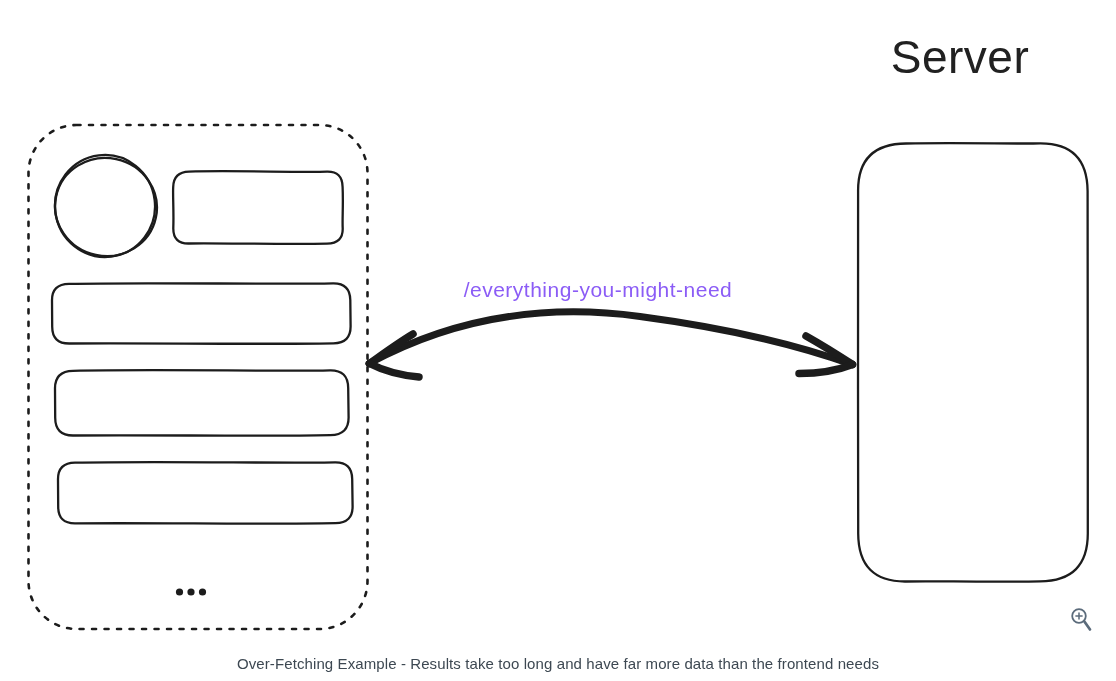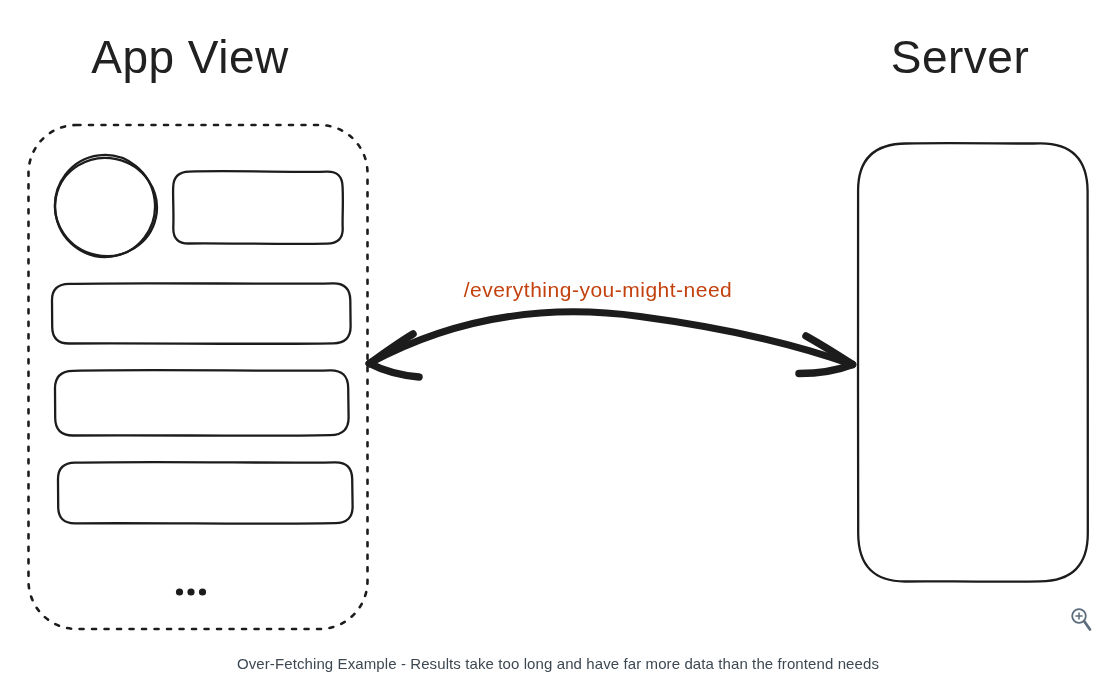--- a/index.html
+++ b/index.html
@@ -26,21 +26,21 @@
   .title.server   { left: 820px; width: 280px; }
   .diagram-svg {
     position: absolute;
     left: 0; top: 0;
     width: 1116px; height: 681px;
   }
   .arrow-label {
     position: absolute;
     text-align: center;
     font-size: 21px;
-    color: #c2410c;
+    color: #8b5cf6;
     letter-spacing: 0.5px;
     white-space: nowrap;
   }
   .arrow-label.endpoint { left: 398px; top: 278px; width: 400px; }
   .arrow-label.slow     { left: 464px; top: 379px; width: 200px; }
   .caption {
     position: absolute;
     left: 0; right: 0;
     top: 655px;
     text-align: center;
@@ -53,21 +53,20 @@
     left: 1066px; top: 602px;
     width: 28px; height: 32px;
     cursor: pointer;
   }
 </style>
 </head>
 <body>
 
 <div class="canvas">
 
-  <div class="title app-view">App View</div>
   <div class="title server">Server</div>
 
   <svg class="diagram-svg" viewBox="0 0 1116 681" fill="none" stroke="#1c1c1c" stroke-linecap="round" stroke-linejoin="round">
 
     <rect x="28.5" y="125" width="339" height="504" rx="48" stroke-width="2.6" stroke-dasharray="4 8.5"></rect>
 
     <g stroke-width="2.3">
       <ellipse cx="105" cy="206" rx="50" ry="51" transform="rotate(-7 105 206)"></ellipse>
       <ellipse cx="106" cy="207" rx="51" ry="49" transform="rotate(12 106 207)"></ellipse>
     </g>

